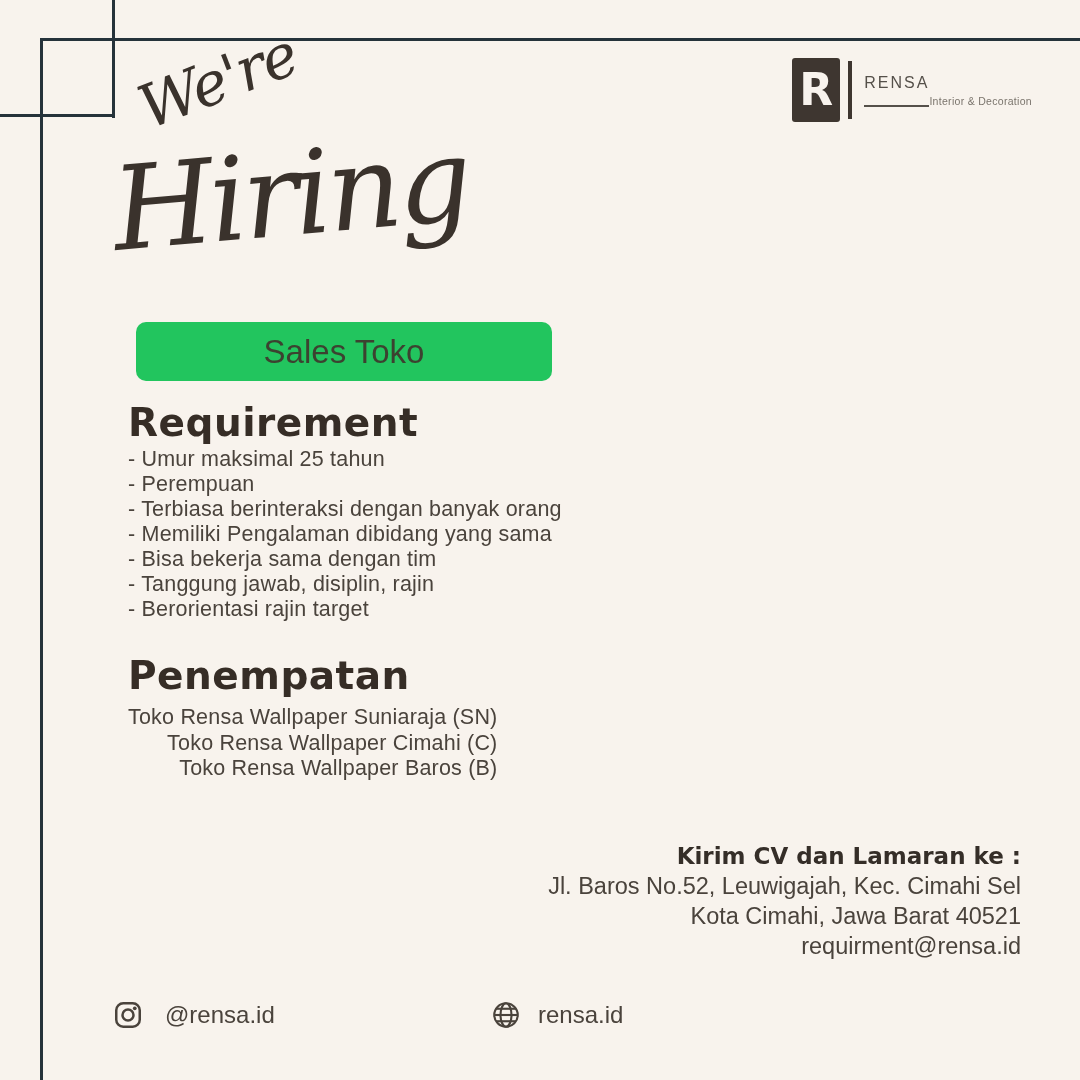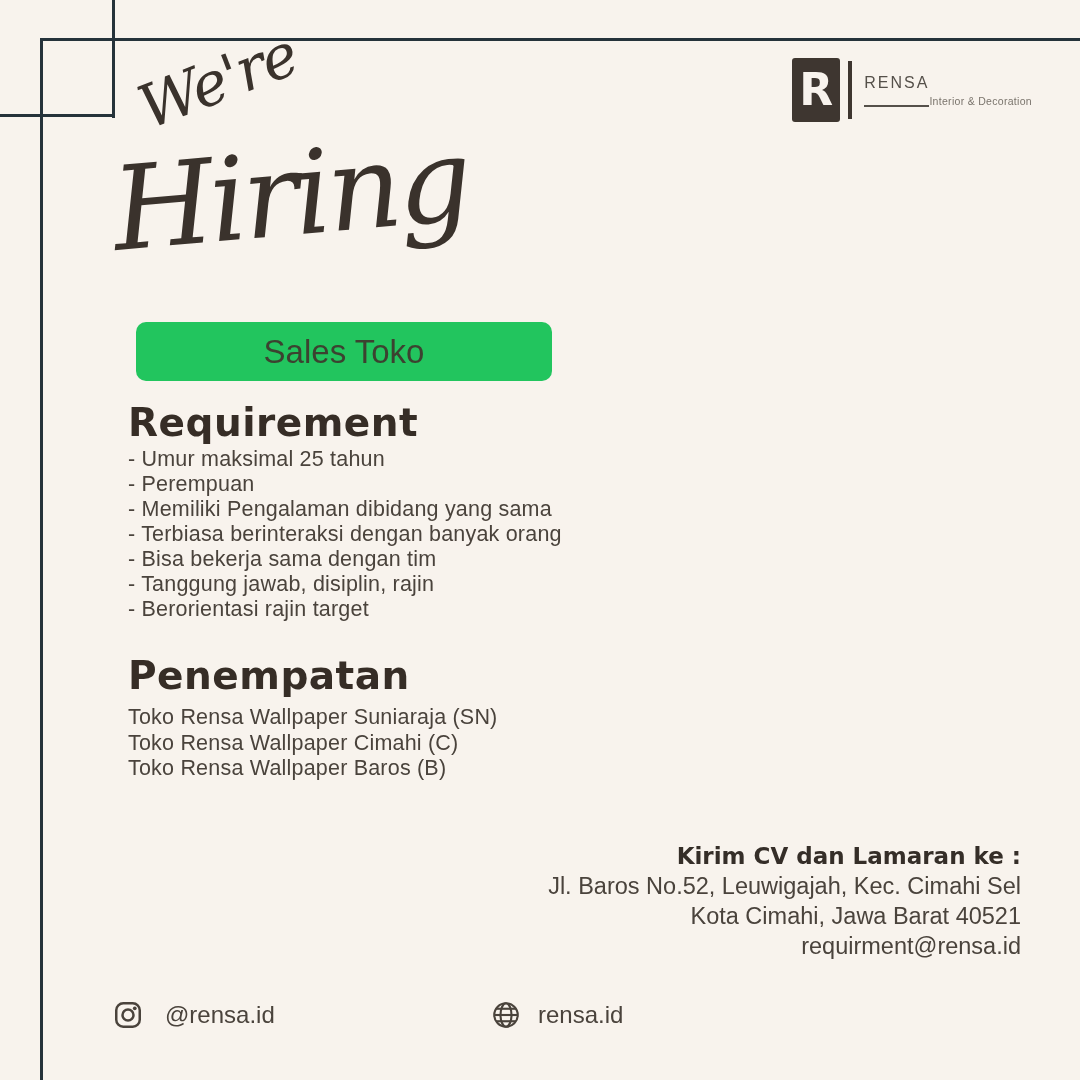--- a/index.html
+++ b/index.html
@@ -31,21 +31,21 @@
   .badge{position:absolute;left:124px;top:322px;width:416px;height:59px;background:#22c55e;border-radius:10px;display:flex;align-items:center;justify-content:center;margin-left:12px;}
   .badge span{font-size:33px;color:#3c4230;}
 
   
   .heading{position:absolute;left:128px;margin:0;font-family:"DejaVu Sans",sans-serif;font-weight:800;color:#362d26;font-size:39px;letter-spacing:0.5px;}
   .req-heading{top:400px;}
   .pen-heading{top:653px;}
 
   
   .req-list{position:absolute;left:128px;top:447px;font-size:21.5px;line-height:25px;color:#4a433c;letter-spacing:0.2px;}
-  .pen-list{position:absolute;left:128px;top:705px;font-size:21.5px;line-height:25.5px;color:#4a433c;letter-spacing:0.2px;}
+  .pen-list{position:absolute;left:128px;top:705px;font-size:21.5px;line-height:25.5px;color:#4a433c;letter-spacing:0.2px;text-align:right;}
   .note{position:absolute;left:128px;top:801px;font-size:21.5px;color:#4a433c;letter-spacing:0.2px;}
 
   
   .contact{position:absolute;right:59px;top:841px;text-align:right;font-size:23.5px;line-height:30px;color:#4a433c;}
   .contact-heading{font-weight:bold;color:#352e28;font-family:"DejaVu Sans",sans-serif;font-size:23px;}
 
   
   .footer-item{position:absolute;top:1000px;display:flex;align-items:center;color:#4a433c;font-size:24px;}
   .footer-ig{left:113px;gap:22px;text-align:right;}
   .footer-web{left:491px;gap:17px;}
@@ -76,22 +76,22 @@
   <div class="script script-main">Hiring</div>
 
   <div class="badge">
     <span>Sales Toko</span>
   </div>
 
   <h2 class="heading req-heading">Requirement</h2>
   <div class="req-list">
     <div>- Umur maksimal 25 tahun</div>
     <div>- Perempuan</div>
+    <div>- Terbiasa berinteraksi dengan banyak orang</div>
     <div>- Memiliki Pengalaman dibidang yang sama</div>
-    <div>- Terbiasa berinteraksi dengan banyak orang</div>
     <div>- Bisa bekerja sama dengan tim</div>
     <div>- Tanggung jawab, disiplin, rajin</div>
     <div>- Berorientasi rajin target</div>
   </div>
 
   <h2 class="heading pen-heading">Penempatan</h2>
   <div class="pen-list">
     <div>Toko Rensa Wallpaper Suniaraja (SN)</div>
     <div>Toko Rensa Wallpaper Cimahi (C)</div>
     <div>Toko Rensa Wallpaper Baros (B)</div>

